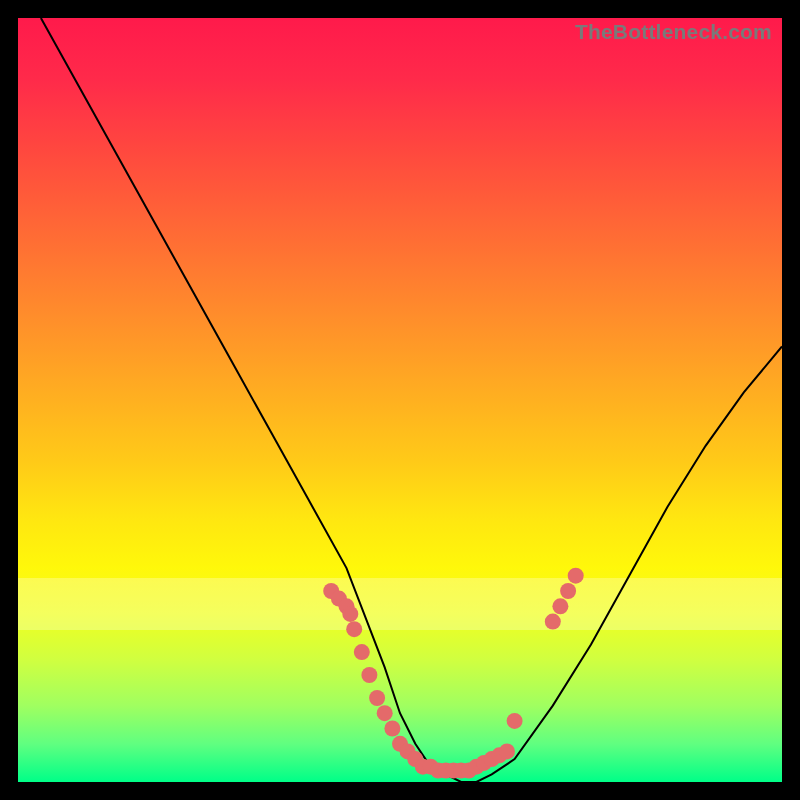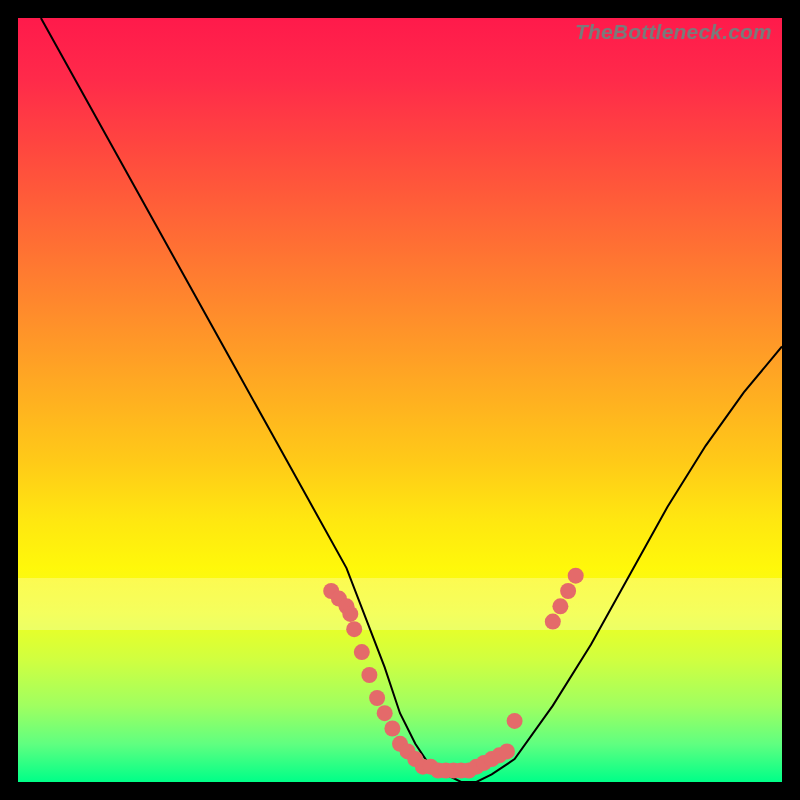--- a/index.html
+++ b/index.html
@@ -2,21 +2,20 @@
 <html><head>
 <meta charset="utf-8">
 <style>
   * { margin: 0; padding: 0; box-sizing: border-box; }
   html, body { width: 800px; height: 800px; overflow: hidden; background: #000; }
   .frame {
     position: relative;
     width: 800px;
     height: 628px;
     background: #000;
-    font-style: italic;
   }
   .plot-area {
     position: absolute;
     left: 18px;
     top: 18px;
     width: 764px;
     height: 764px;
     background: linear-gradient(to bottom,
       #ff1a4b 0%,
       #ff2a4a 8%,

